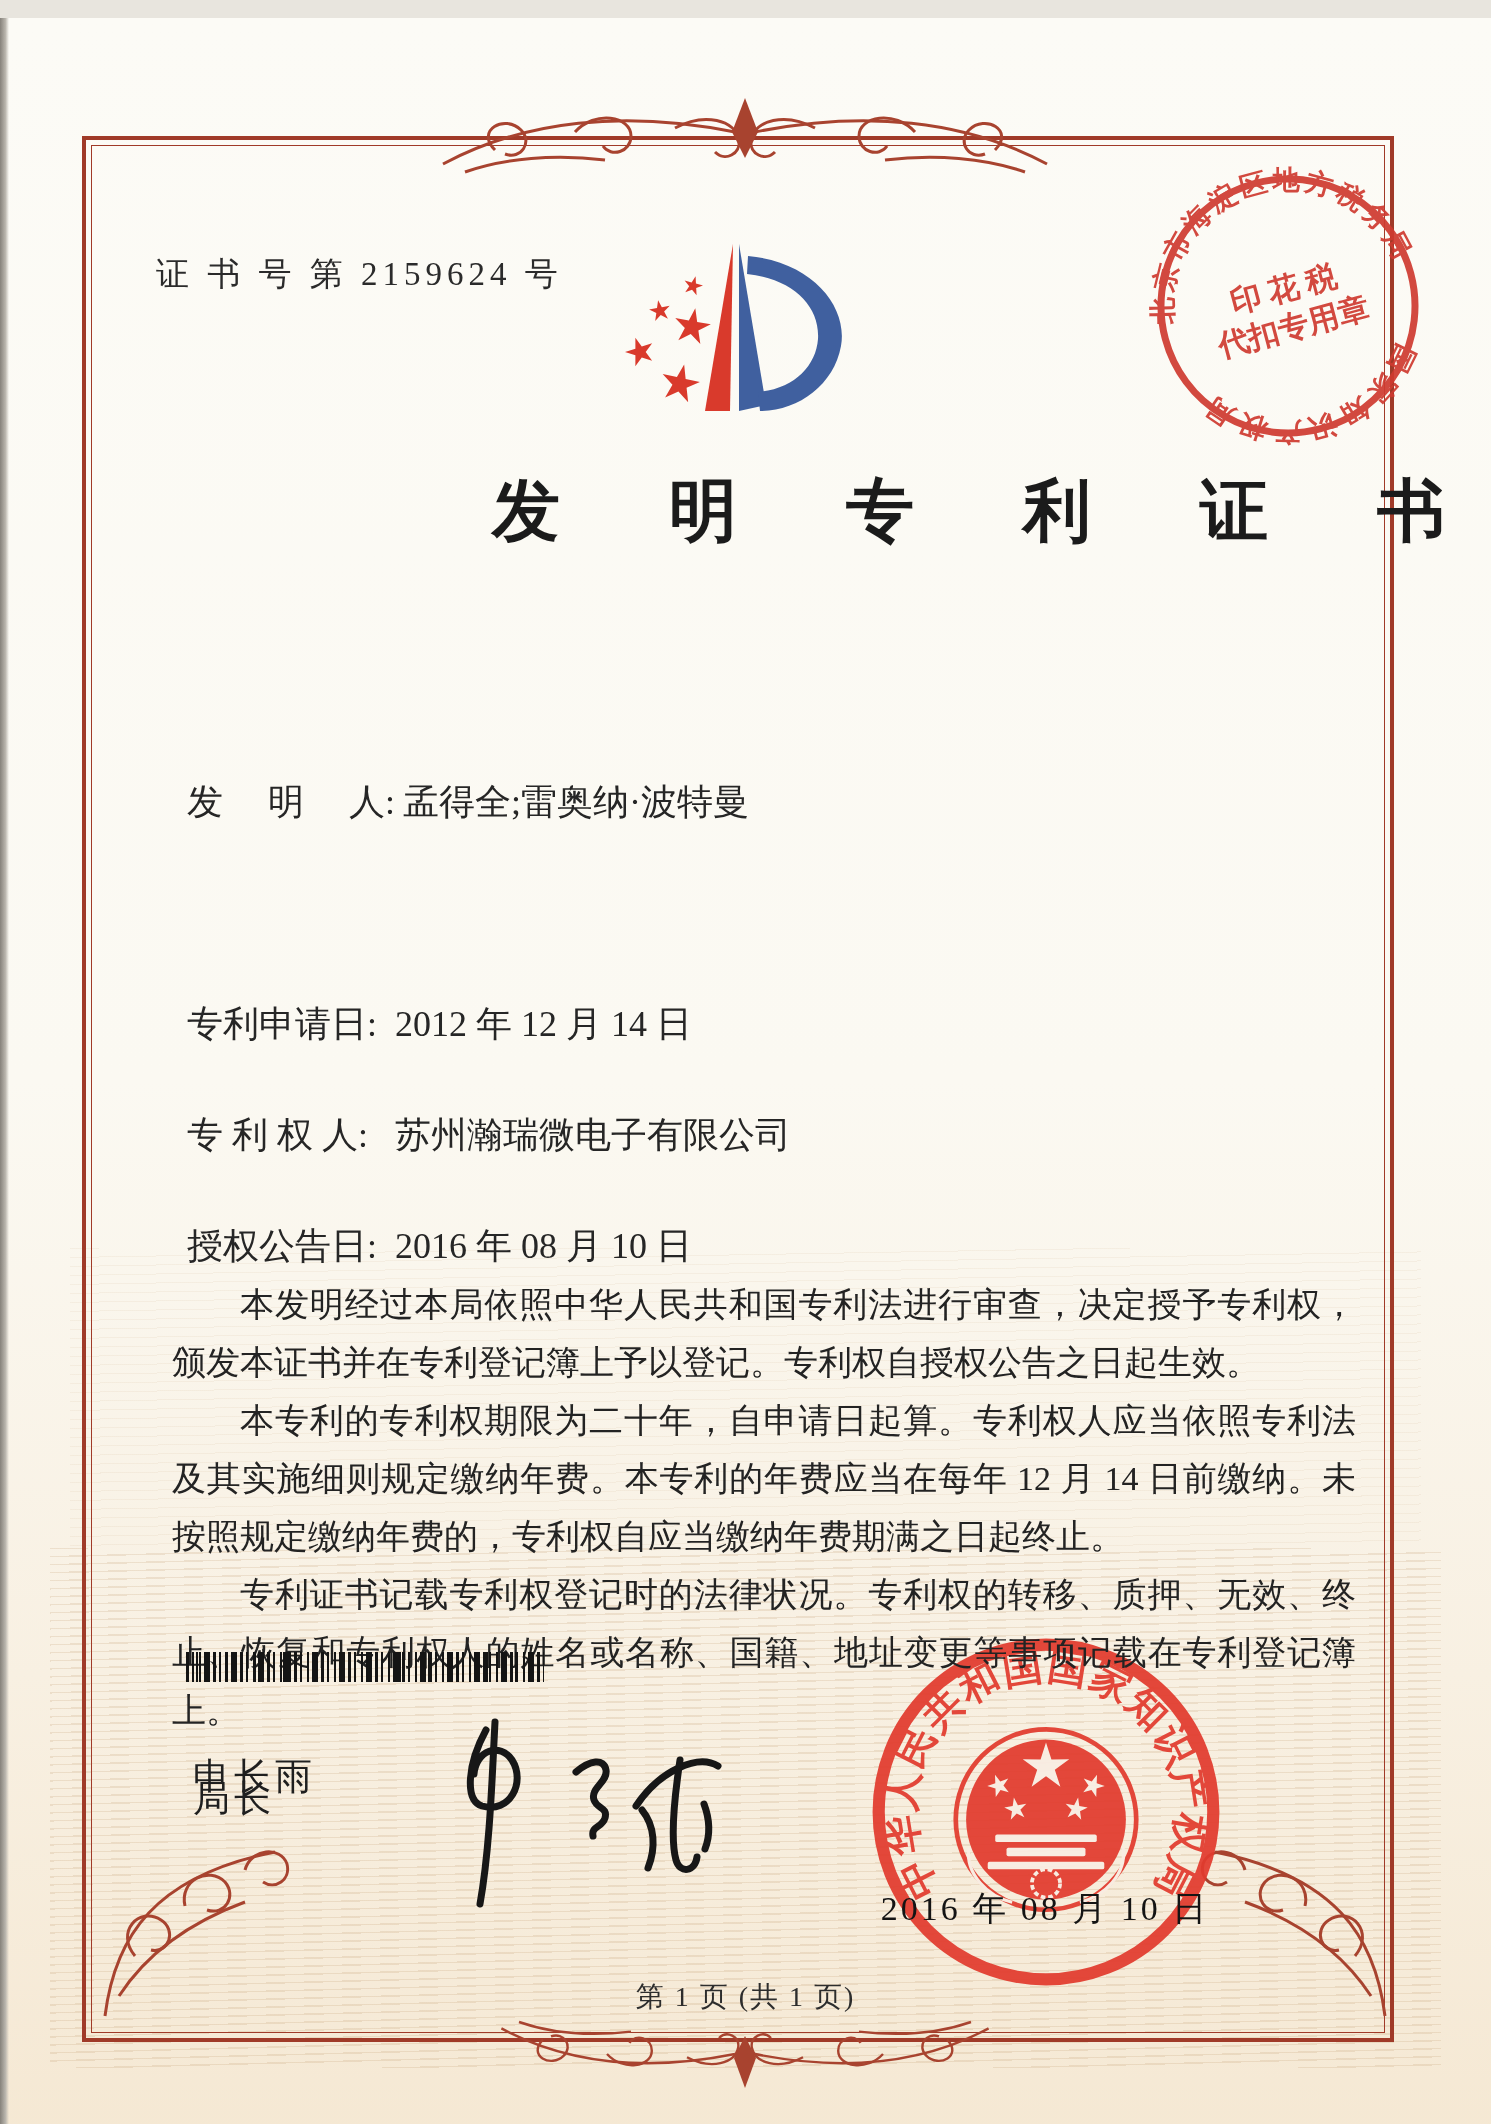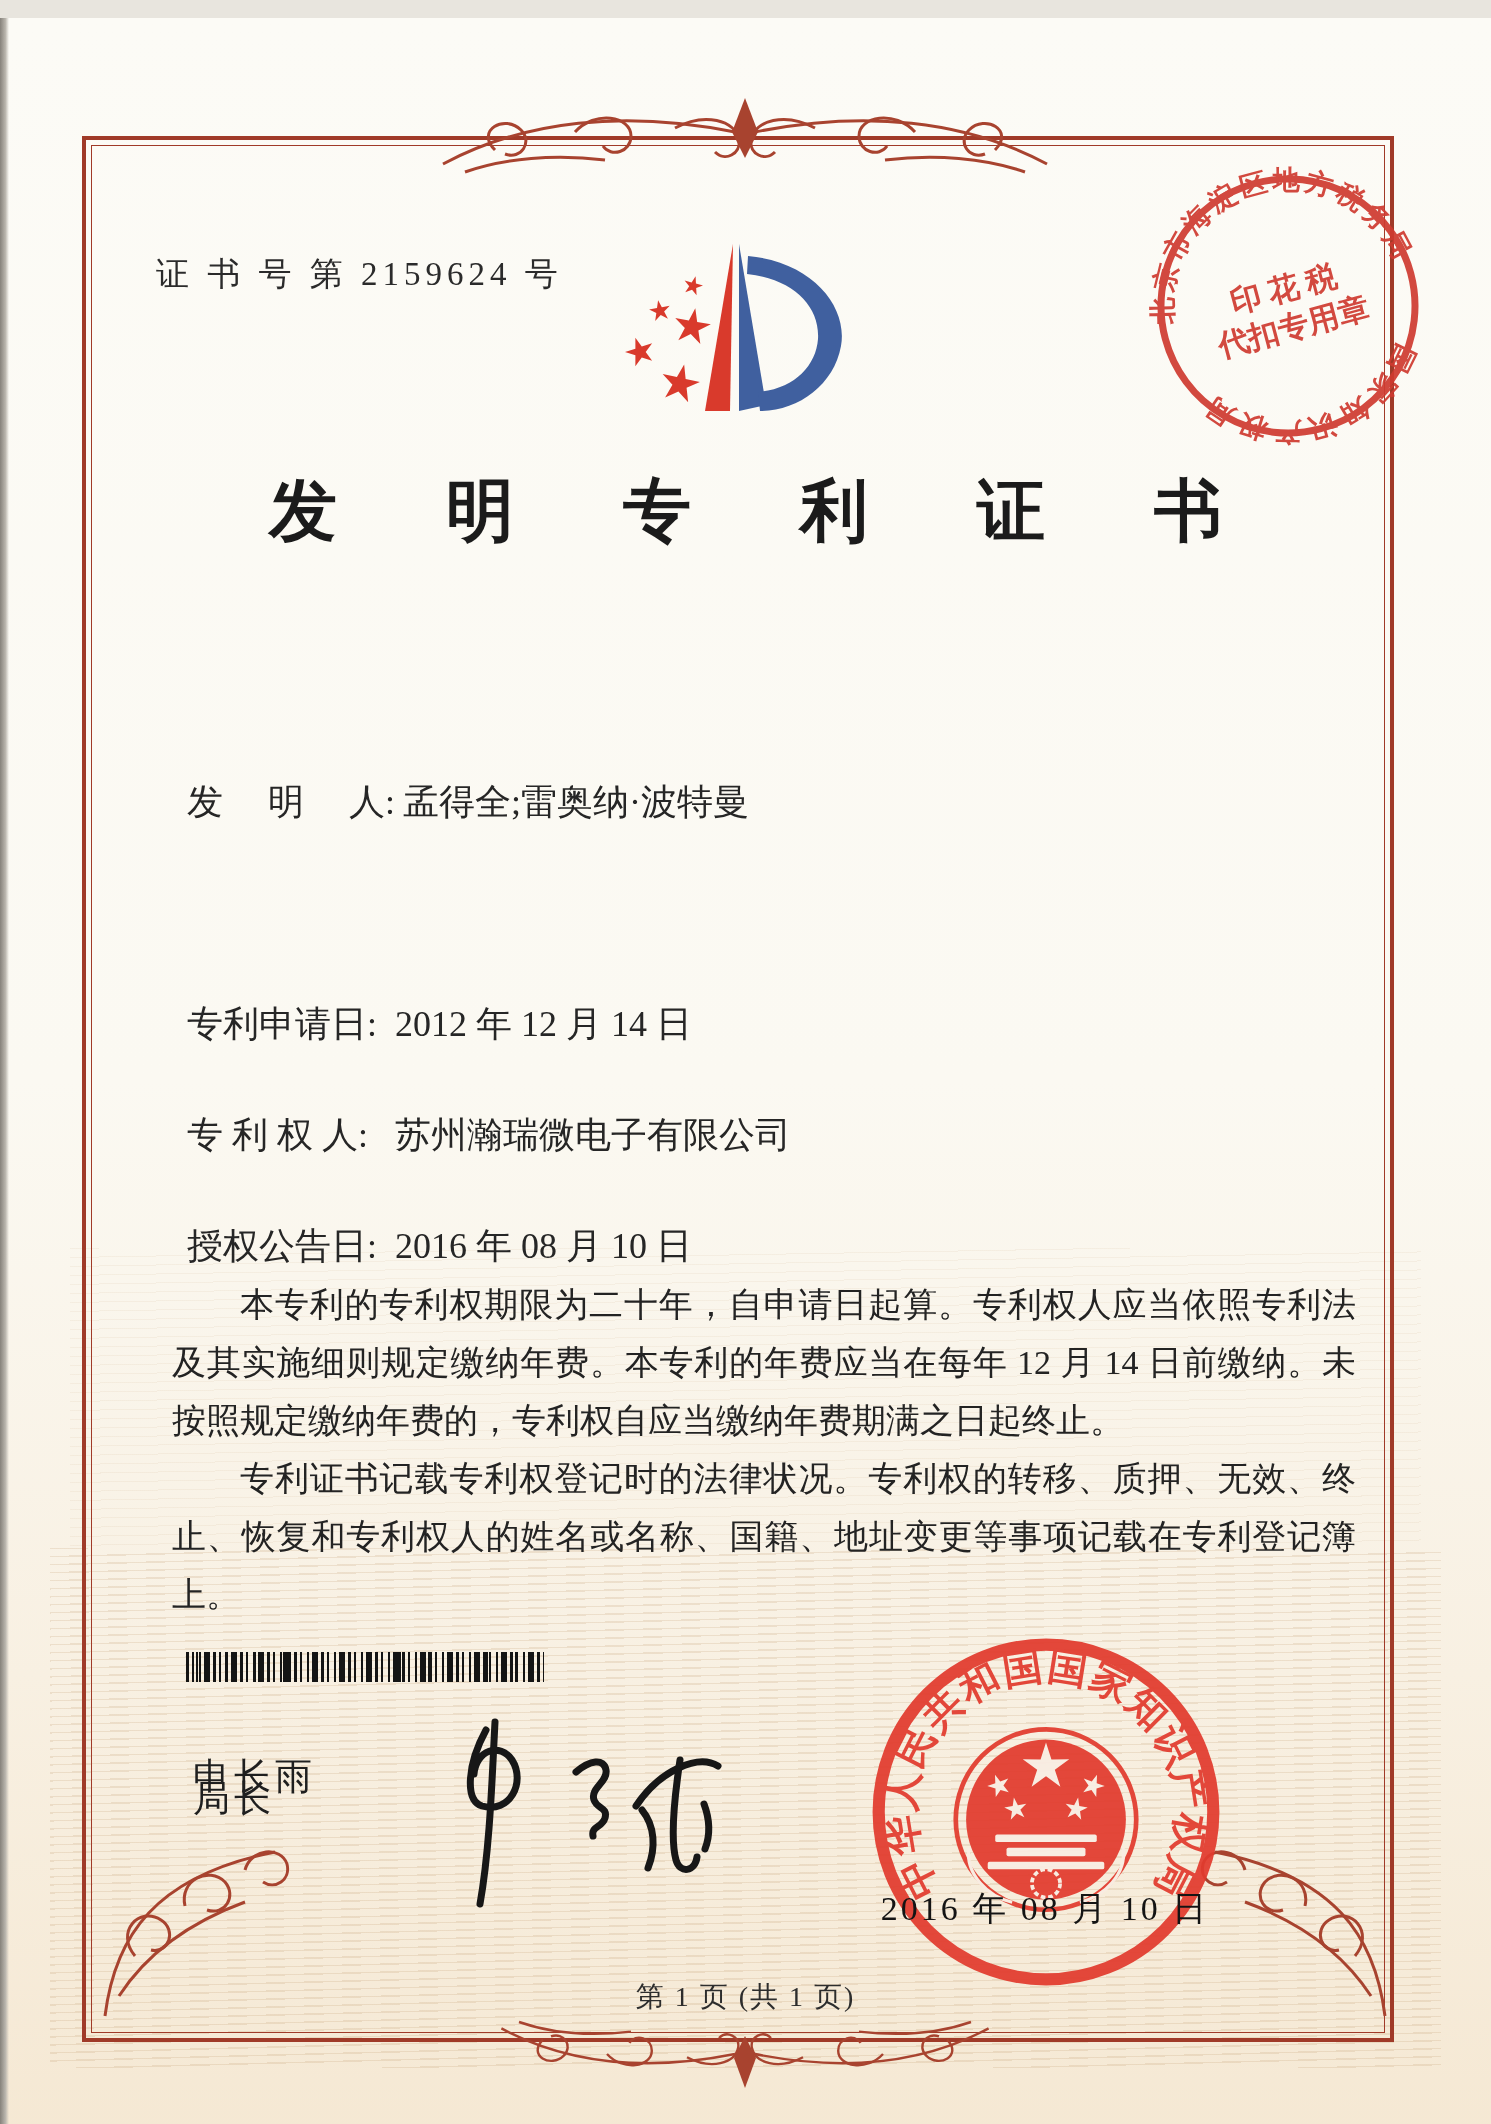--- a/index.html
+++ b/index.html
@@ -19,21 +19,21 @@
   .waves2{position:absolute;left:70px;right:70px;top:1230px;height:300px;z-index:1;
     background:repeating-linear-gradient(179deg,rgba(196,160,118,.10) 0 1px,rgba(196,160,118,0) 1px 9px);}
   
   .frame{position:absolute;left:82px;top:118px;width:1304px;height:1898px;border:4px solid #a03a28;z-index:2;}
   .frame-inner{position:absolute;inset:5px;border:1px solid #a03a28;}
   .orn{position:absolute;z-index:3;}
   
   .cert-no{position:absolute;left:156px;top:234px;font-size:33px;letter-spacing:5px;color:#2b2b2b;z-index:5;white-space:nowrap;}
   .logo{position:absolute;left:608px;top:206px;z-index:5;}
   .tax-stamp{position:absolute;left:1138px;top:138px;z-index:5;opacity:.92;}
-  .title{position:absolute;left:0;top:448px;width:100%;text-align:center;font-size:68px;font-weight:bold;
+  .title{position:absolute;left:0;top:448px;width:100%;text-align:right;font-size:68px;font-weight:bold;
     letter-spacing:46px;text-indent:46px;color:#1b1b1b;z-index:5;}
   
   .field{position:absolute;left:187px;font-size:36px;color:#262626;white-space:nowrap;z-index:5;}
   .field .lab{display:inline-block;min-width:200px;}
   .field .val{margin-left:8px;}
   .f0{top:648px}.f1{top:760px}.f2{top:871px}.f3{top:982px}.f4{top:1093px}.f5{top:1204px}
   
   .body-text{position:absolute;left:172px;top:1258px;width:1184px;font-size:34px;line-height:58px;
     text-align:justify;color:#232323;z-index:5;}
   .body-text p{margin:0;text-indent:2em;}
@@ -144,20 +144,21 @@
     <span class="lab">专利申请日:</span><span class="val">2012 年 12 月 14 日</span>
   </div>
   <div class="field f4">
     <span class="lab">专 利 权 人:</span><span class="val">苏州瀚瑞微电子有限公司</span>
   </div>
   <div class="field f5">
     <span class="lab">授权公告日:</span><span class="val">2016 年 08 月 10 日</span>
   </div>
 
   <div class="body-text">
+    <p>本发明经过本局依照中华人民共和国专利法进行审查，决定授予专利权，颁发本证书并在专利登记簿上予以登记。专利权自授权公告之日起生效。</p>
     <p>本专利的专利权期限为二十年，自申请日起算。专利权人应当依照专利法及其实施细则规定缴纳年费。本专利的年费应当在每年 12 月 14 日前缴纳。未按照规定缴纳年费的，专利权自应当缴纳年费期满之日起终止。</p>
     <p>专利证书记载专利权登记时的法律状况。专利权的转移、质押、无效、终止、恢复和专利权人的姓名或名称、国籍、地址变更等事项记载在专利登记簿上。</p>
   </div>
 
   <div class="barcode"></div>
 
   <div class="signer-title">局长</div>
   <div class="signer-name">申长雨</div>
 
   <svg class="signature" width="350" height="210" viewBox="0 0 350 210">

